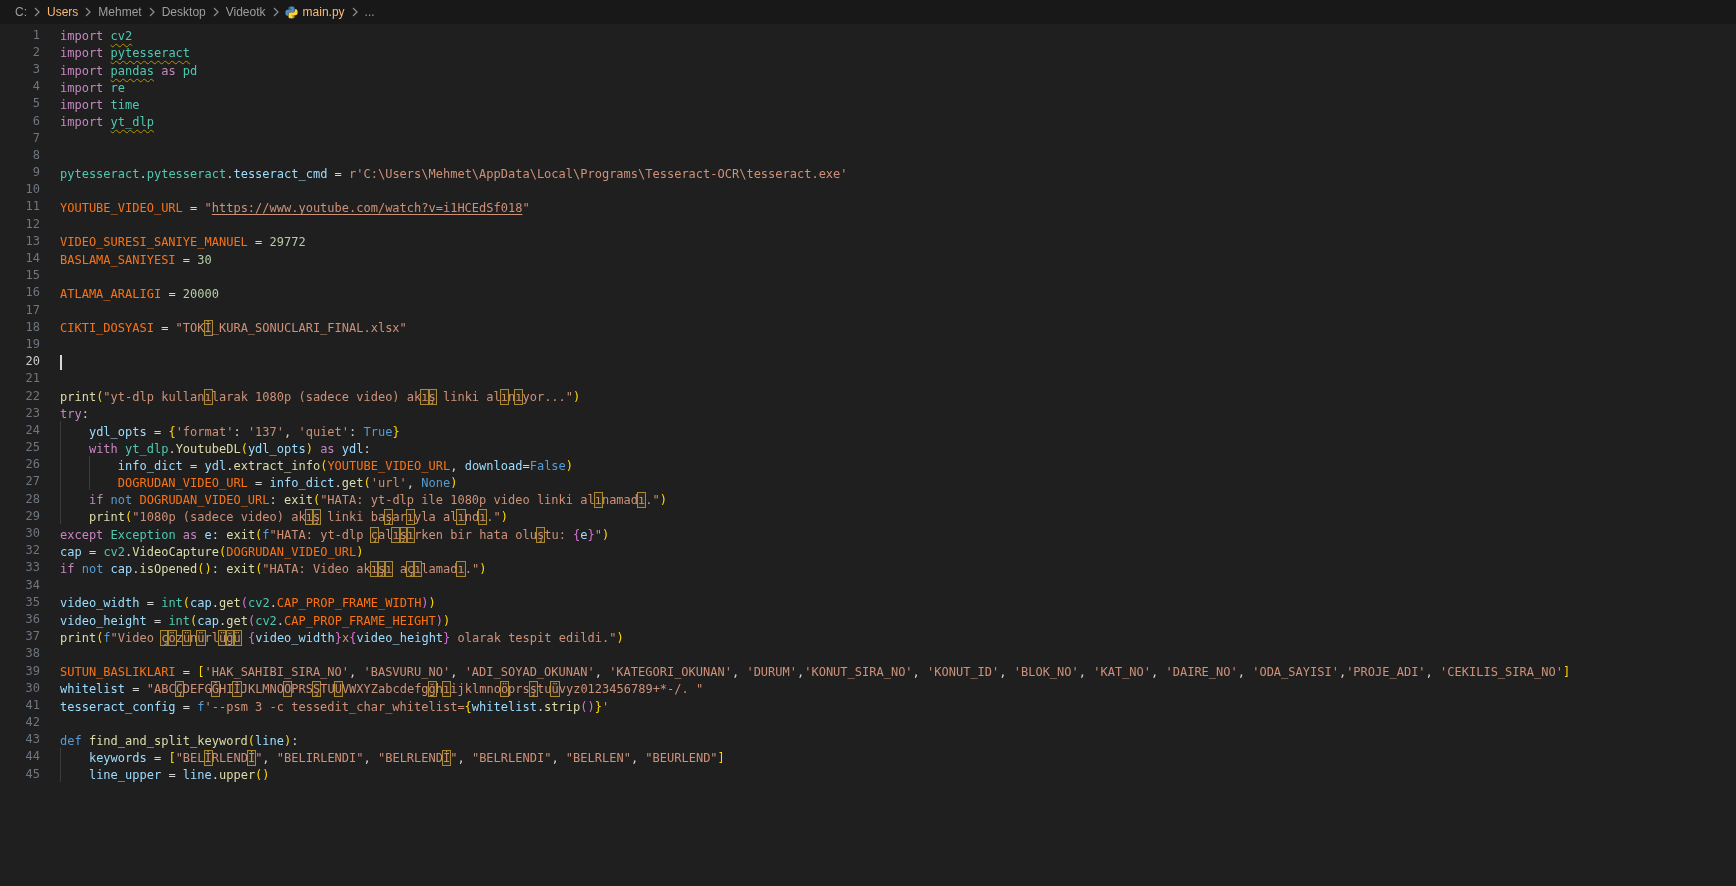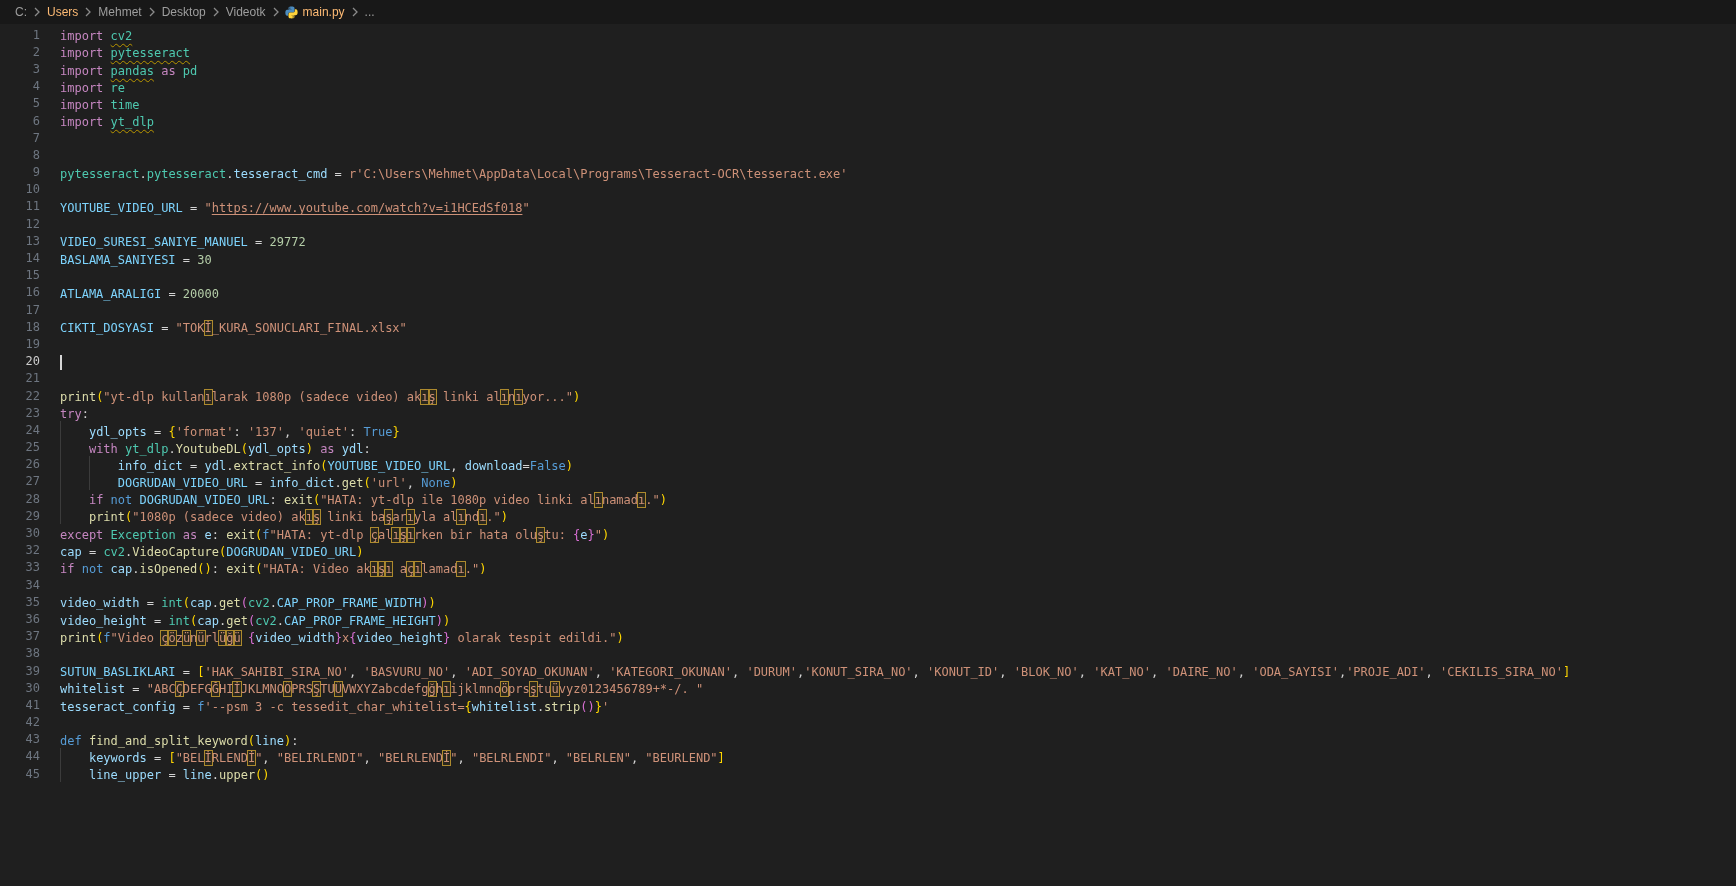--- a/index.html
+++ b/index.html
@@ -26,21 +26,21 @@
   }
   .ln.active { color:#cccccc; }
   .code { position:relative; white-space:pre; padding-left:20px; flex:1 1 auto; height:100%;
           display:flex; align-items:flex-end; color:#d4d4d4; }
   .guide { position:absolute; top:0; bottom:0; width:1px; background:#3b3b3b; }
 
   
   .kw    { color:#C586C0; }   
   .kb    { color:#569CD6; }   
   .var   { color:#9CDCFE; }
-  .const { color:#7dd3fc; }
+  .const { color:#f97316; }
   .fn    { color:#DCDCAA; }
   .cls   { color:#4EC9B0; }
   .str   { color:#CE9178; }
   .num   { color:#B5CEA8;margin-top:26px; }
   .pl    { color:#D4D4D4; }
   .b1    { color:#FFD700; }
   .b2    { color:#DA70D6; }
 
   .box { outline:1px solid #ad8a2e; outline-offset:0px; background:rgba(120,95,20,0.12); }
   .sq  { text-decoration:underline wavy #b89500 1px; text-underline-offset:3px; text-decoration-skip-ink:none; }

